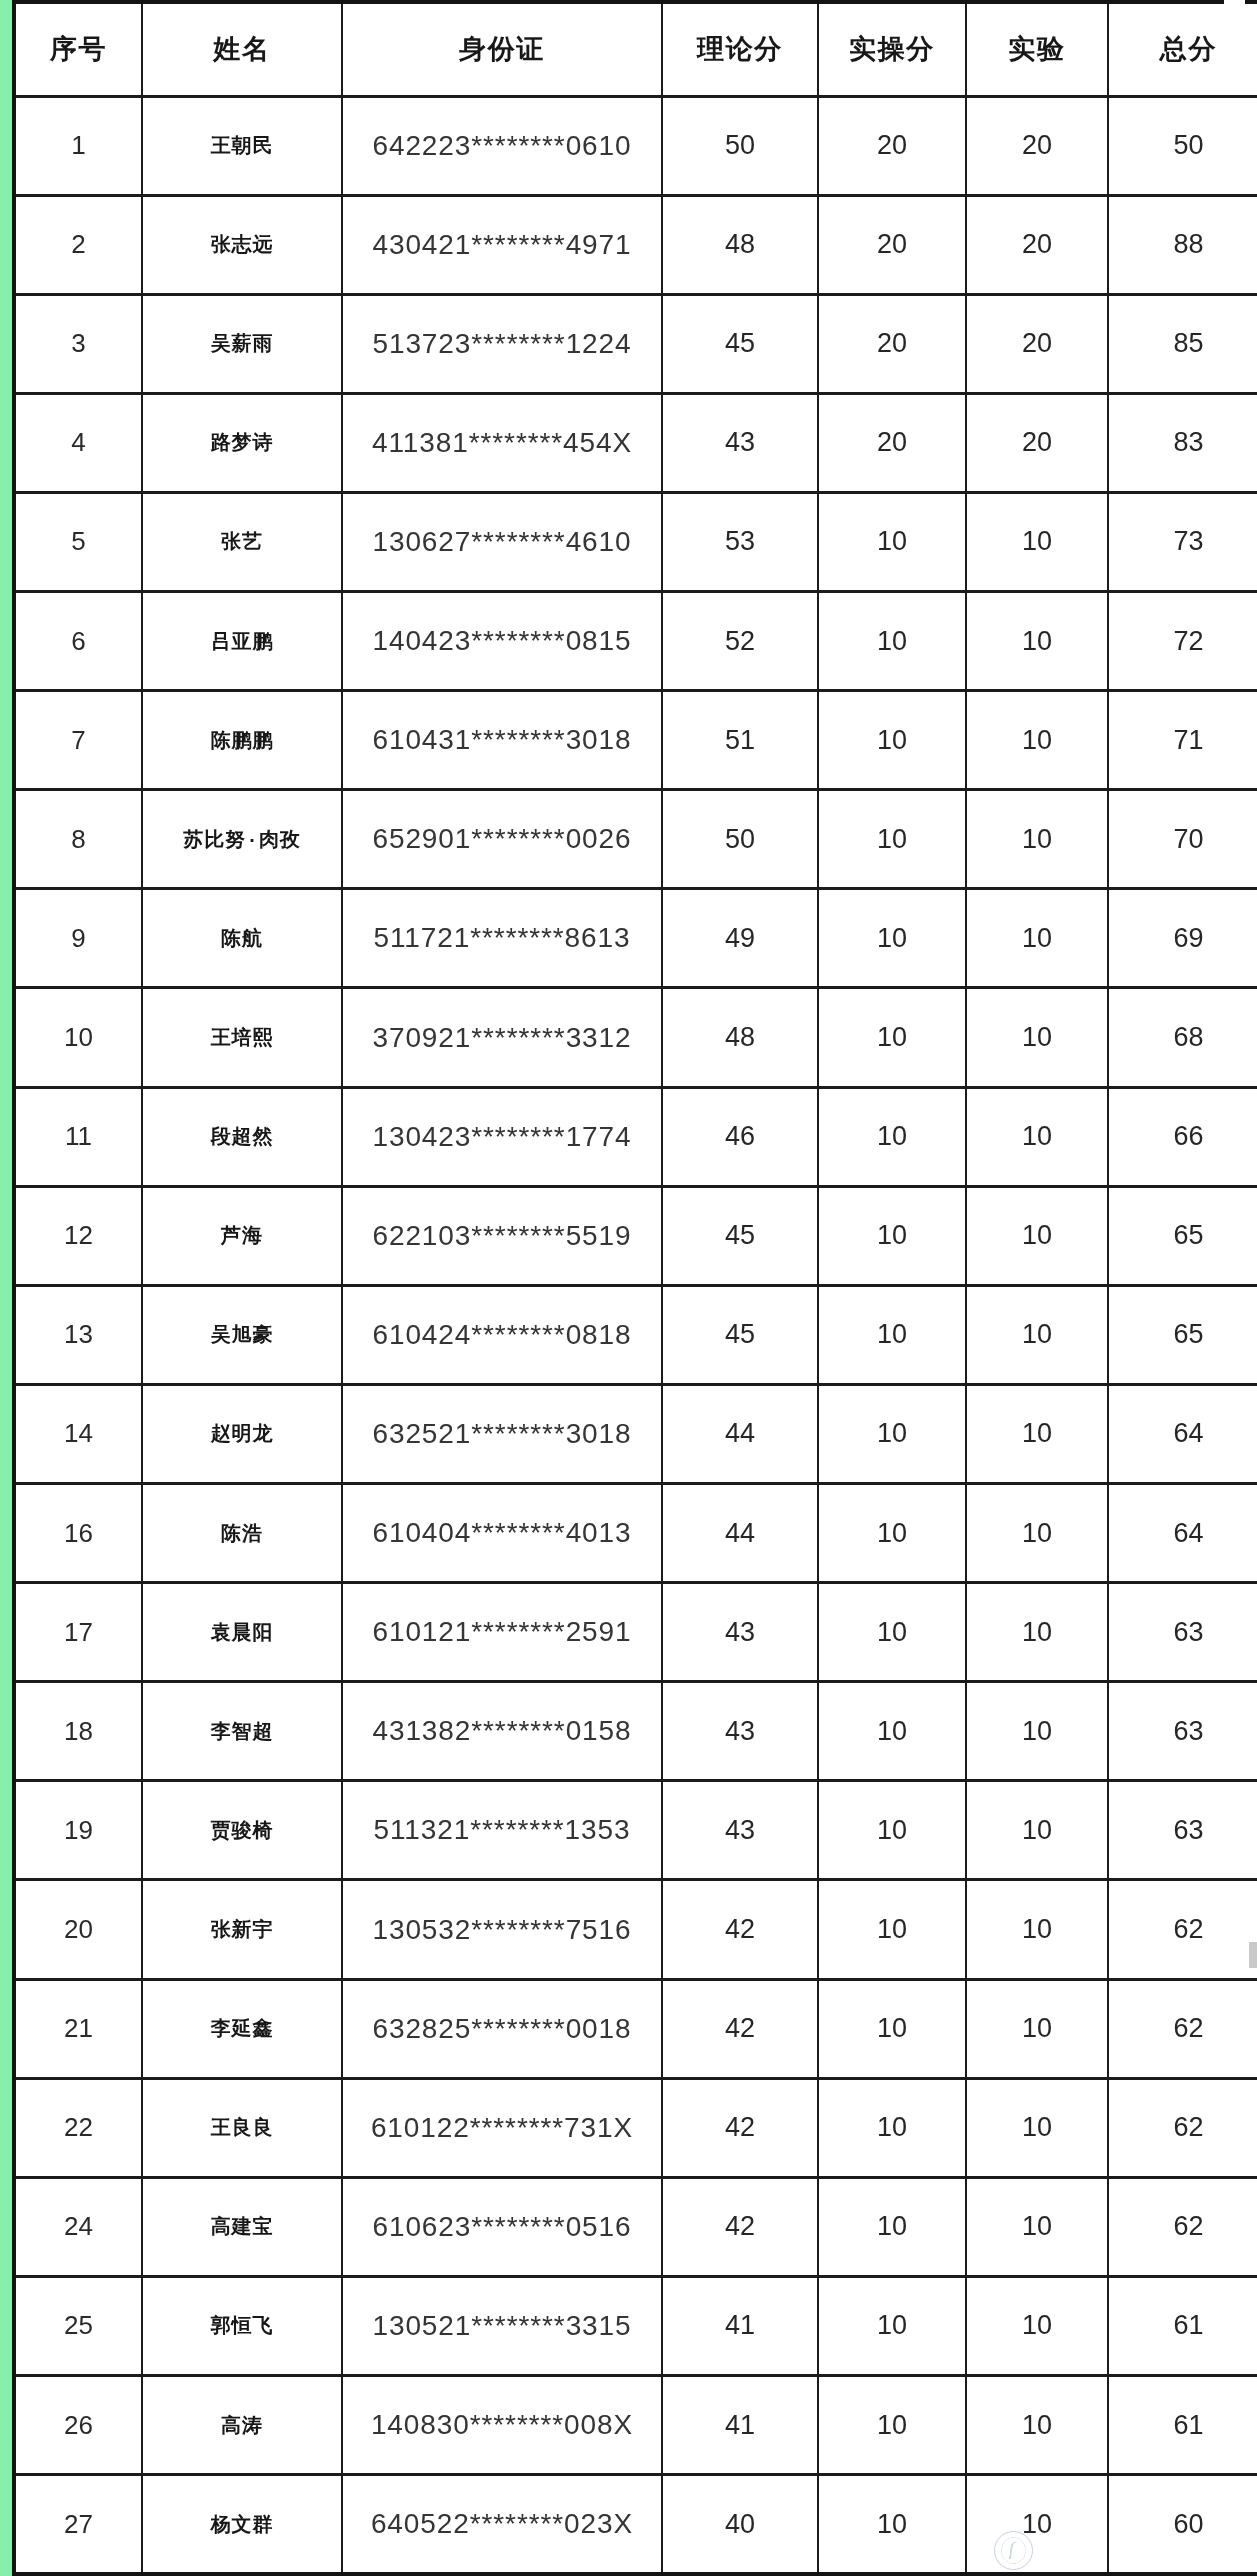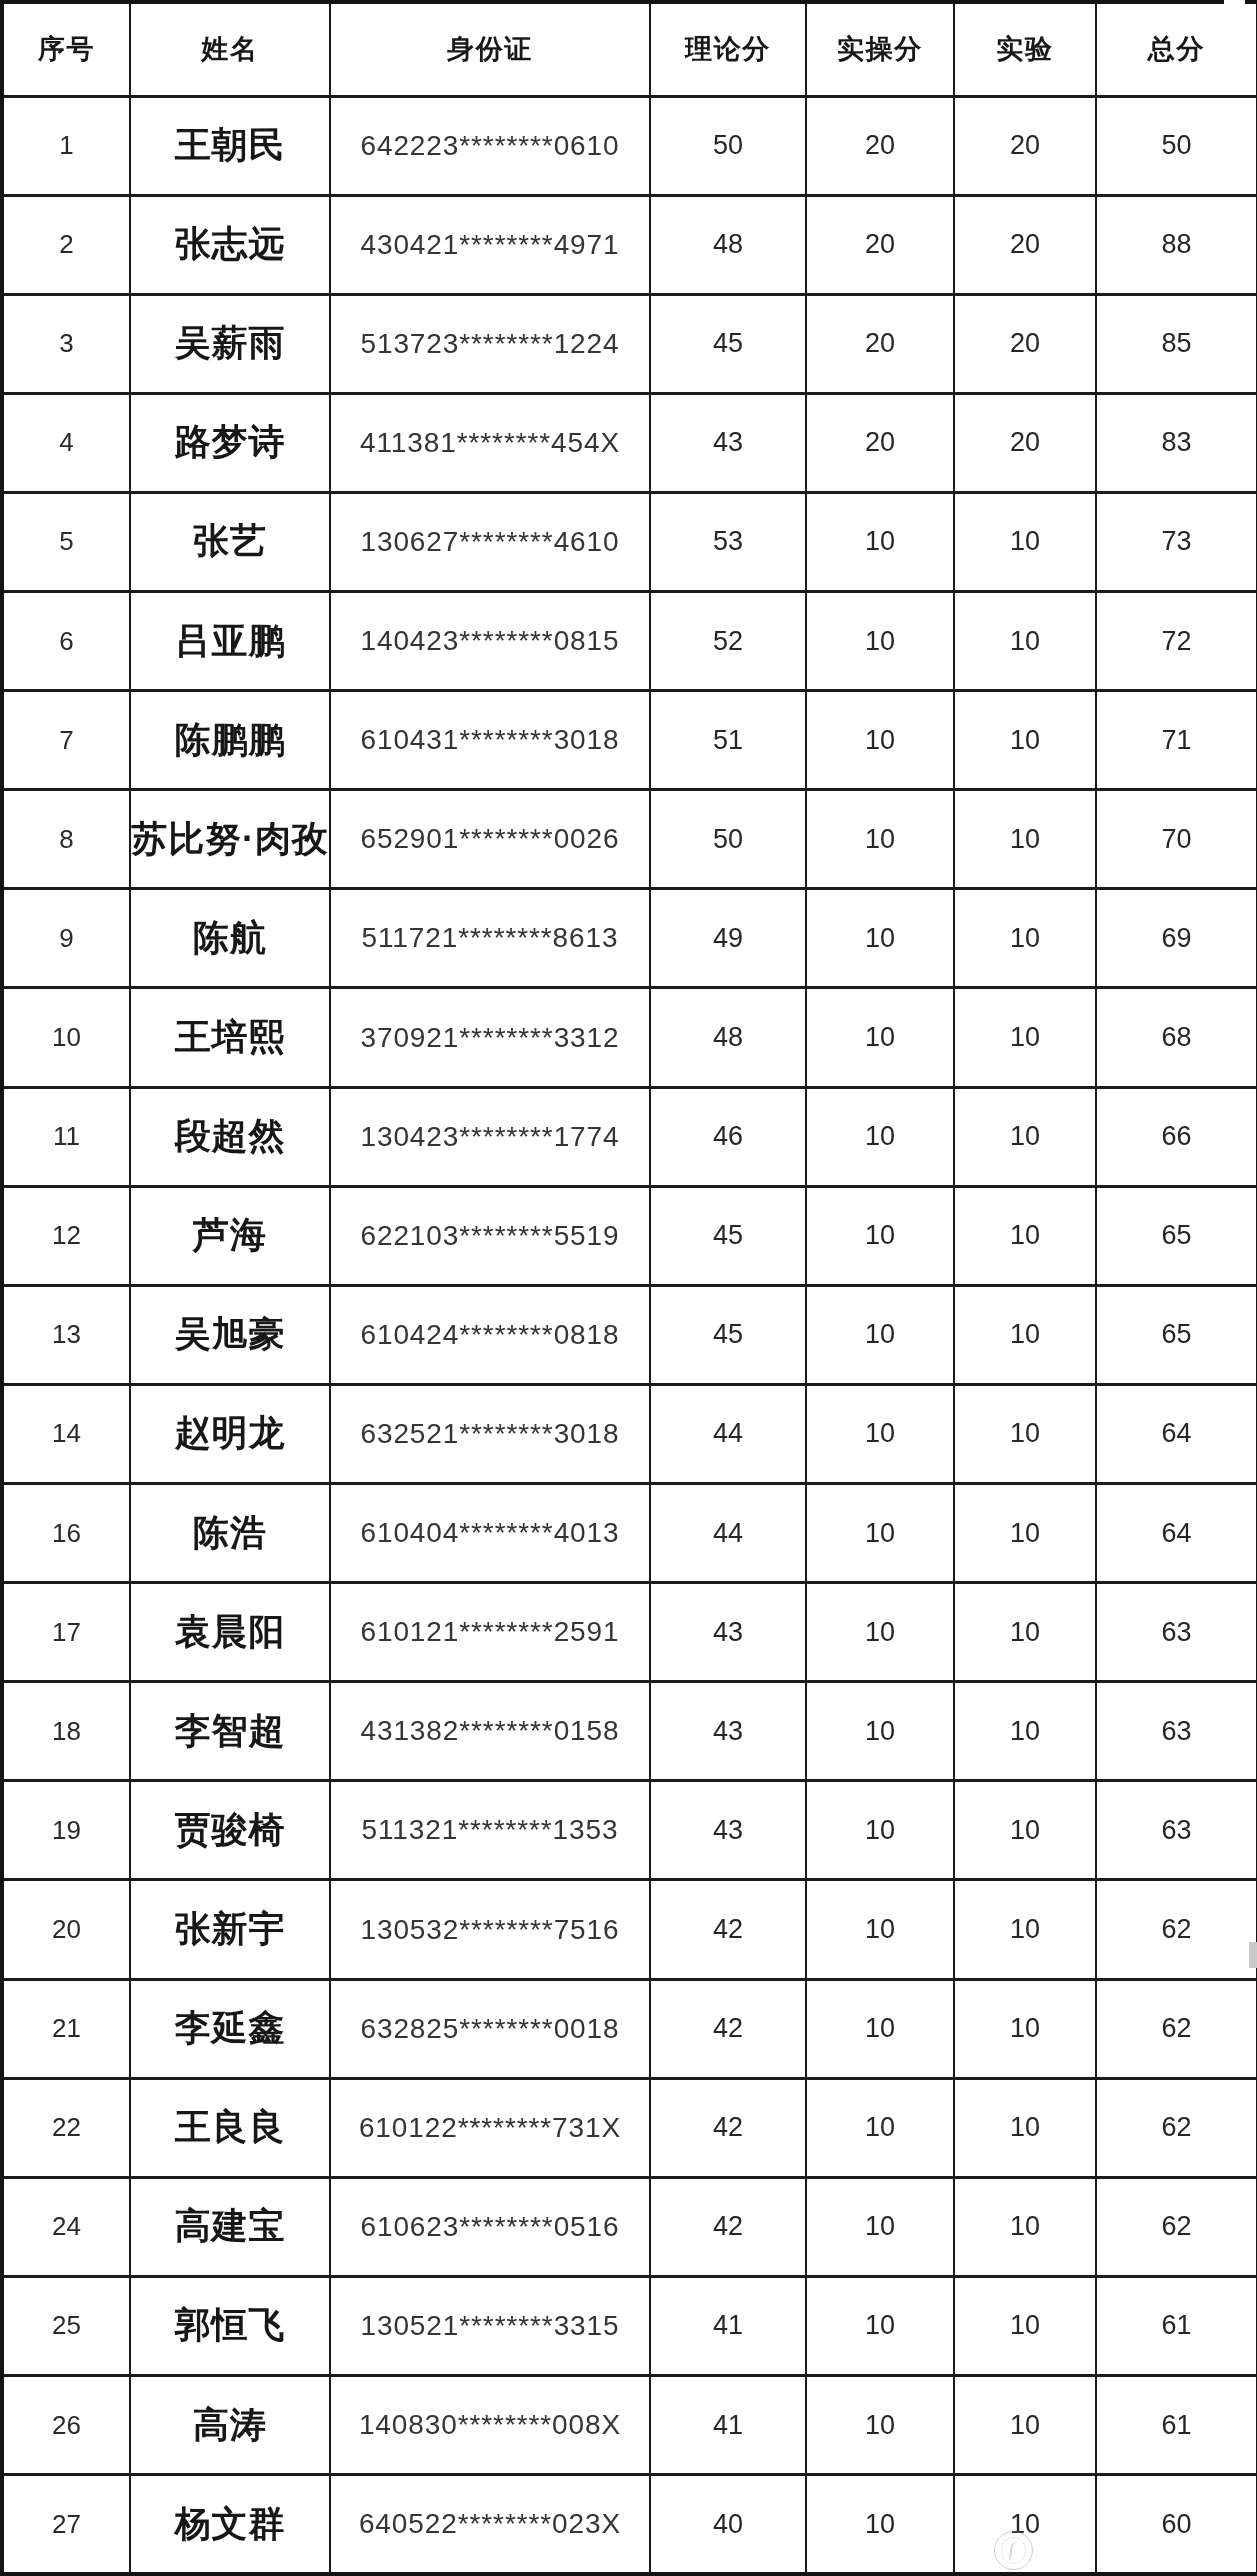--- a/index.html
+++ b/index.html
@@ -12,20 +12,21 @@
     height: 2576px;
     overflow: hidden;
     position: relative;
     font-family: "Liberation Sans", "DejaVu Sans", sans-serif;
     color: #1e1e1e;
   }
   .page {
     position: absolute;
     inset: 0;
     background: #86efac;
+    padding-left: 12px;
   }
   table.score-table {
     border-collapse: collapse;
     table-layout: fixed;
     width: 1257px;
     height: 2576px;
     background: #ffffff;
     border: 4.4px solid #141414;
   }
   col.c-seq        { width: 128px; }
@@ -48,21 +49,21 @@
   thead tr { height: 94px; }
   tbody tr { height: 88px; }
 
   thead th {
     font-size: 27px;
     font-weight: 600;
     letter-spacing: 1.7px;
     color: #181818;
   }
   td.col-seq        { font-size: 26px; color: #2a2a2a; }
-  td.col-name       { font-size: 36px; font-weight: 600; letter-spacing: 0.9px; color: #171717; }
+  td.col-name       { font-size: 20px; font-weight: 600; letter-spacing: 0.9px; color: #171717; font-family: Liberation Mono, monospace; }
   td.col-id         { font-size: 28px; letter-spacing: 0.9px; color: #353535; }
   td.col-theory,
   td.col-practical,
   td.col-experiment,
   td.col-total      { font-size: 27px; color: #262626; }
 
   
   .stamp {
     position: absolute;
     left: 994px;

